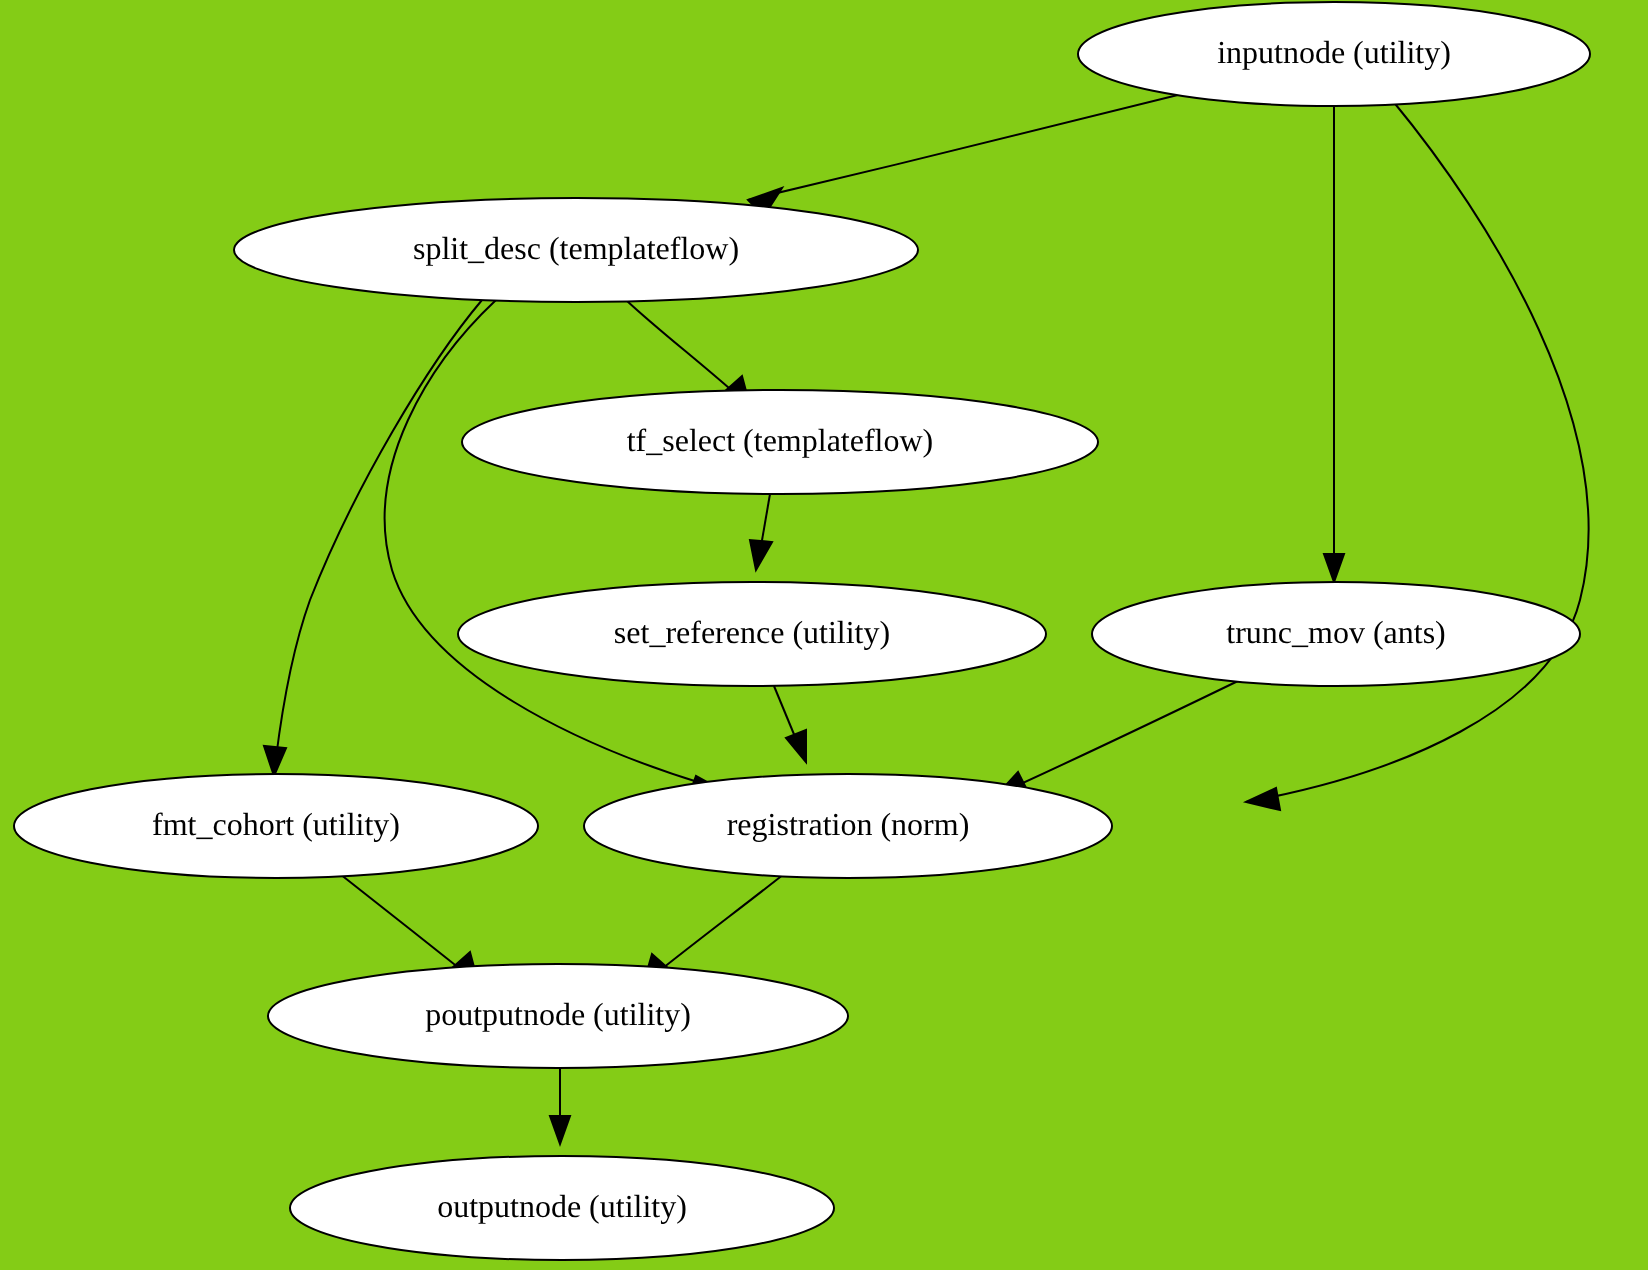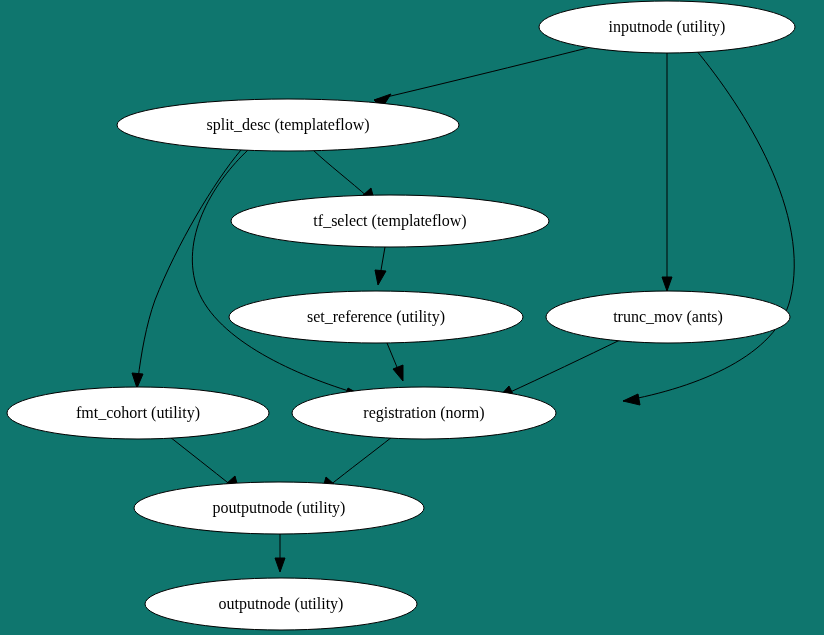--- a/index.html
+++ b/index.html
@@ -4,21 +4,21 @@
 <style>
   html, body {
     margin: 0;
     padding: 0;
     background: #ffffff;
   }
   #graph-canvas {
     position: relative;
     width: 824px;
     height: 635px;
-    background: #0f766e;
+    background: #84cc16;
     overflow: hidden;
     font-family: "Liberation Serif", "DejaVu Serif", serif;
   }
   #graph-svg {
     position: absolute;
     top: 0;
     left: 0;
     width: 824px;
     height: 635px;
     display: block;

